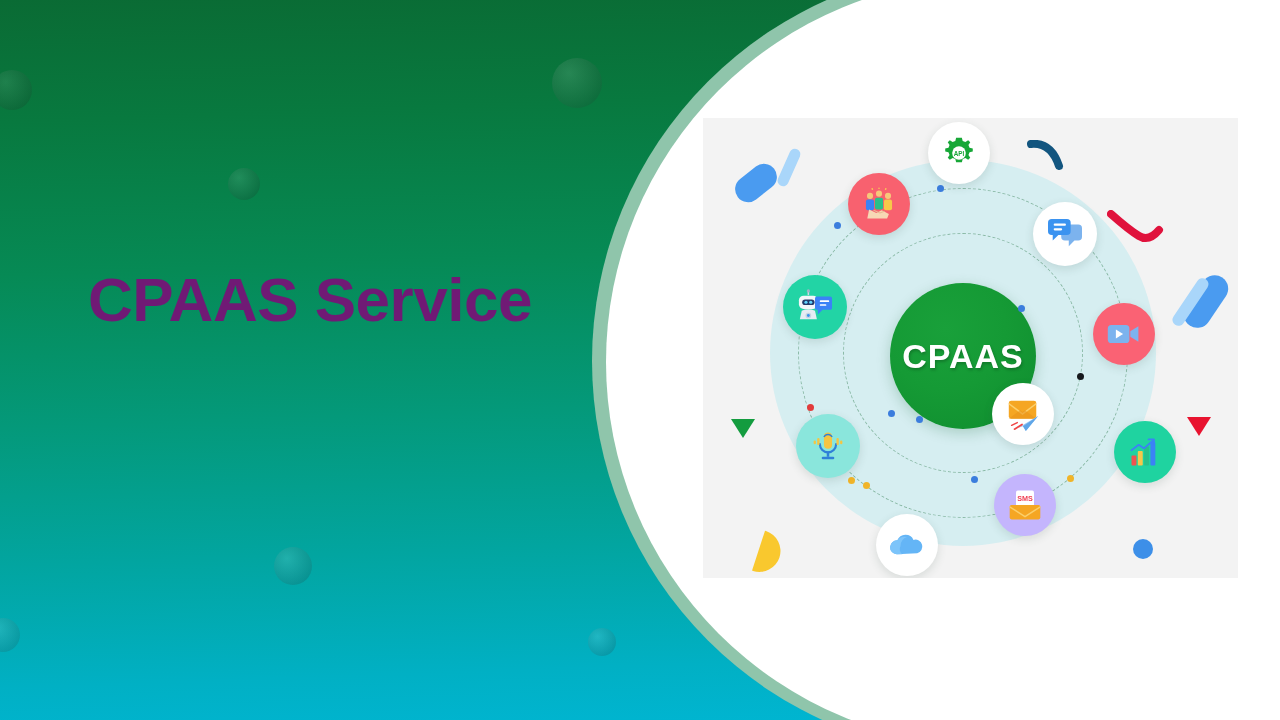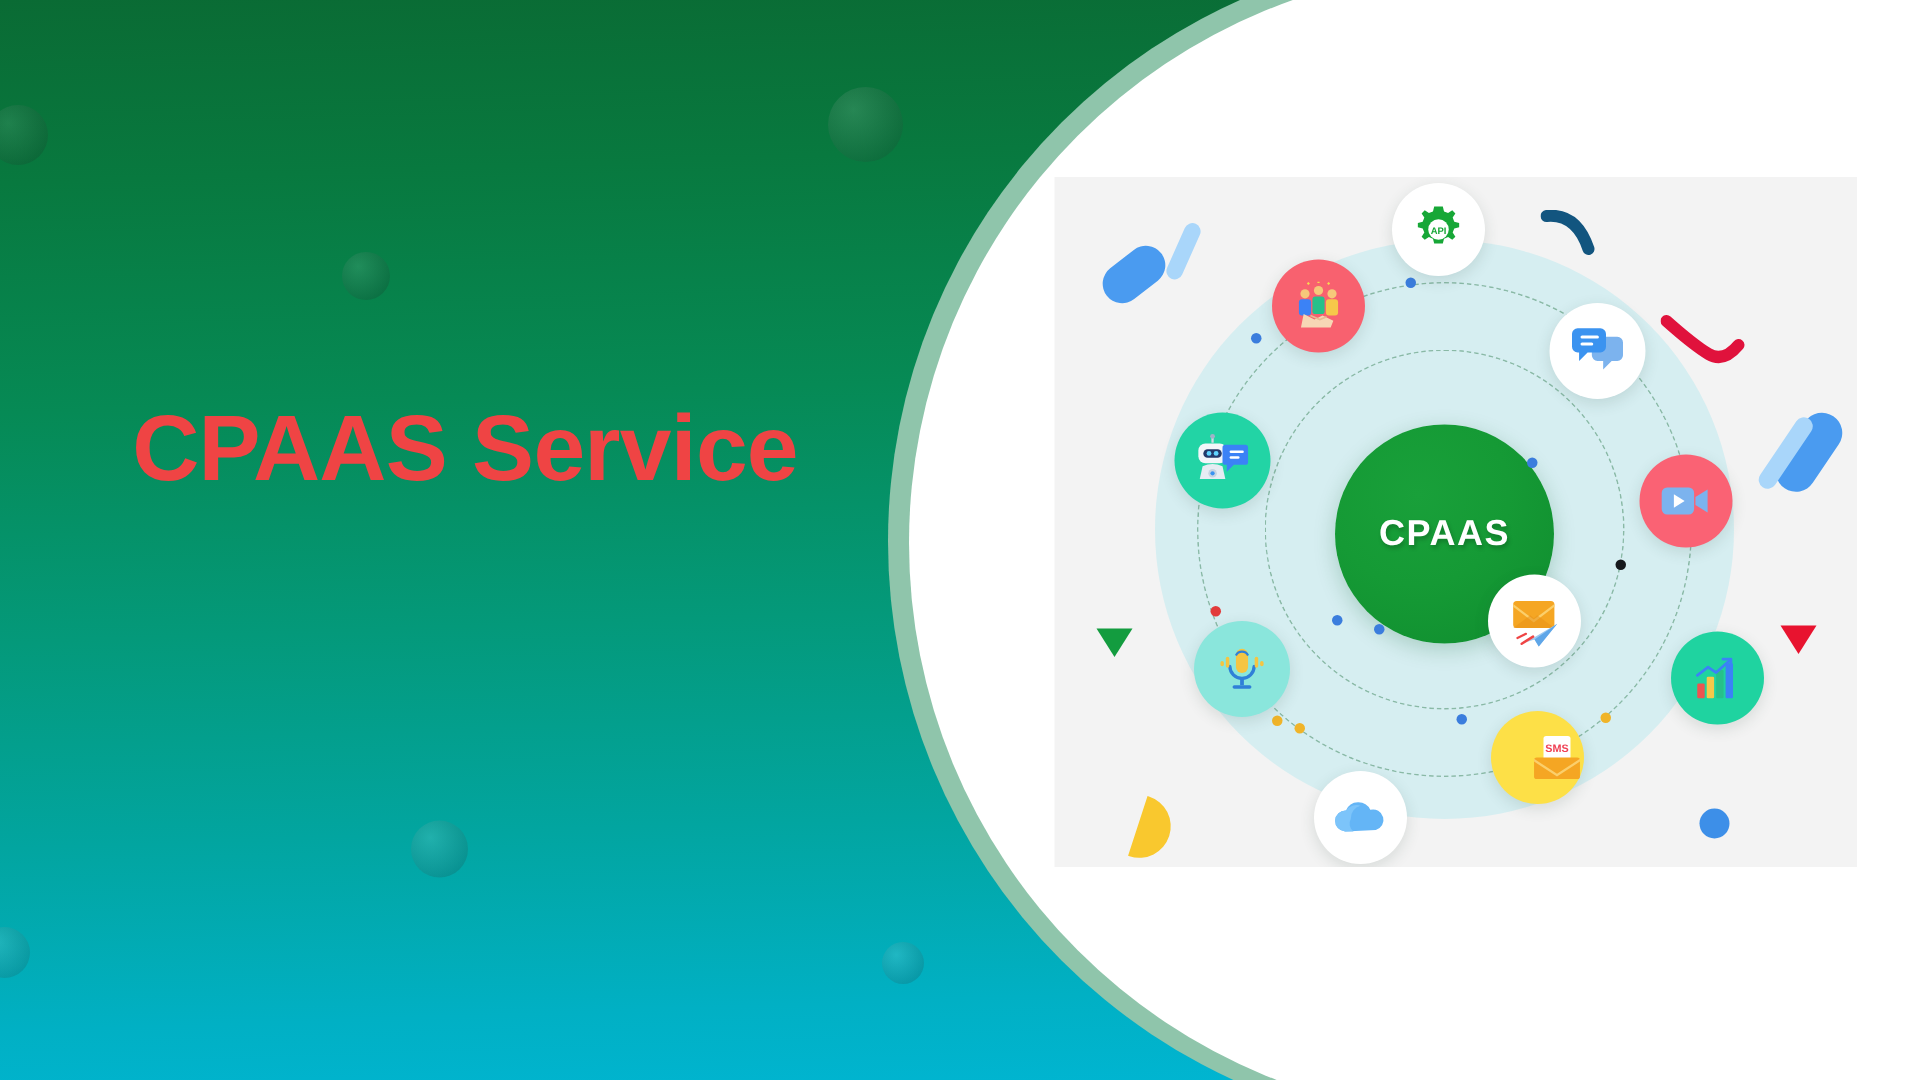--- a/index.html
+++ b/index.html
@@ -59,21 +59,21 @@
     border-radius: 50%;
   }
 
   
   .headline {
     position: absolute;
     left: 40px;
     top: 252px;
     width: 540px;
     text-align: center;
-    color: #ef4444;
+    color: #701a75;
     font-size: 62px;
     font-weight: bold;
     line-height: 1.55;
     letter-spacing: -0.5px;
   }
   .headline .ln { display: block; }
 
   
   .panel {
     position: absolute;
@@ -115,21 +115,21 @@
     height: 146px;
     border-radius: 50%;
     background: radial-gradient(circle at 38% 32%, #19a03a 0%, #159a35 45%, #0f8c2e 100%);
     box-shadow: 0 4px 14px rgba(10,90,35,.22);
     display: flex;
     align-items: center;
     justify-content: center;
   }
   .core-label {
     color: #ffffff;
-    font-size: 24px;
+    font-size: 34px;
     font-weight: bold;
     letter-spacing: 1px;
     text-shadow: 1px 2px 3px rgba(0,0,0,.22);
   }
 
   
   .node {
     position: absolute;
     width: 7px; height: 7px;
     border-radius: 50%;
@@ -284,21 +284,21 @@
       <svg width="36" height="34" viewBox="0 0 40 36">
         <rect x="5" y="22" width="5.5" height="11" rx="1" fill="#ef5350"></rect>
         <rect x="12" y="17" width="5.5" height="16" rx="1" fill="#f6c84a"></rect>
         <rect x="19" y="12" width="5.5" height="21" rx="1" fill="#27c08a"></rect>
         <rect x="26" y="7" width="5.5" height="26" rx="1" fill="#3b82f6"></rect>
         <path d="M5 16 l8 -6 6 4 10 -9" stroke="#3b82f6" stroke-width="2" fill="none" stroke-linecap="round" stroke-linejoin="round"></path>
         <path d="M24 4 h6 v6" stroke="#3b82f6" stroke-width="2" fill="none" stroke-linecap="round" stroke-linejoin="round"></path>
       </svg>
     </div>
 
-    <div class="bubble" style="left:291px; top:356px; width:62px; height:62px; background:#fde047;justify-content:flex-end;">
+    <div class="bubble" style="left:291px; top:356px; width:62px; height:62px; background:#c4b5fd;">
       <svg width="36" height="36" viewBox="0 0 40 40">
         <rect x="10" y="4" width="20" height="18" rx="2" fill="#ffffff"></rect>
         <text x="20" y="16" font-family="Liberation Sans, sans-serif" font-size="8" font-weight="bold" fill="#ef4054" text-anchor="middle">SMS</text>
         <path d="M5 20 h30 a2 2 0 0 1 2 2 v12 a2 2 0 0 1 -2 2 h-30 a2 2 0 0 1 -2 -2 v-12 a2 2 0 0 1 2 -2z" fill="#f5a623"></path>
         <path d="M3 21 l17 11 17 -11 v2 l-17 11 -17 -11z" fill="#fbcf6b"></path>
       </svg>
     </div>
 
     <div class="bubble" style="left:173px; top:396px; width:62px; height:62px; background:#ffffff;">
       <svg width="38" height="26" viewBox="0 0 40 28">

